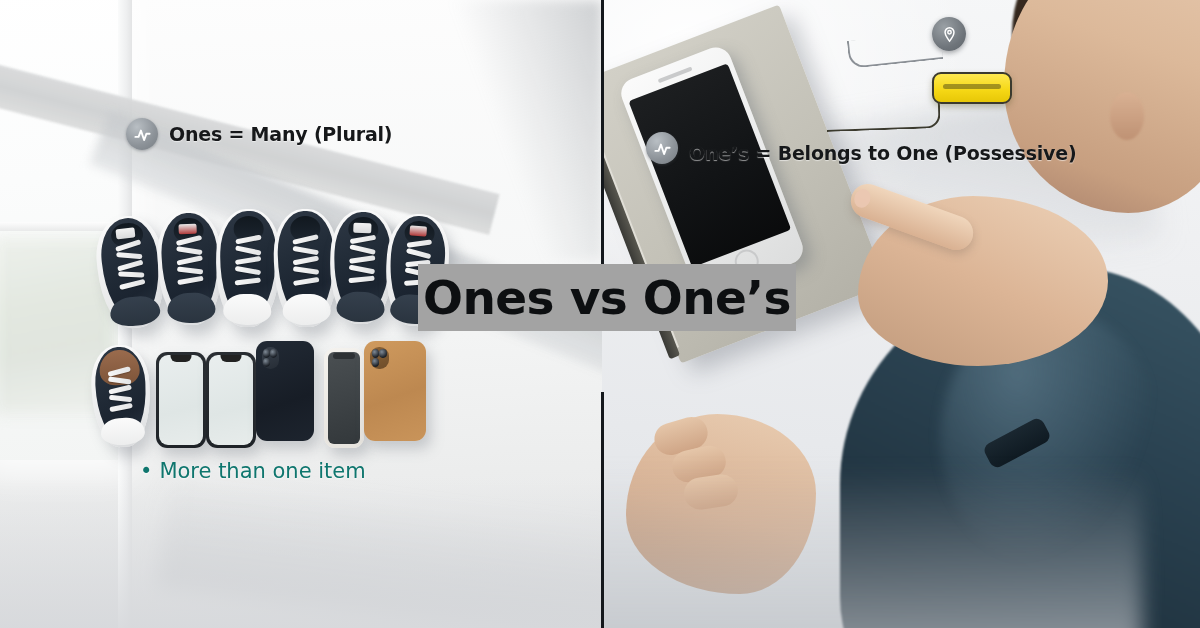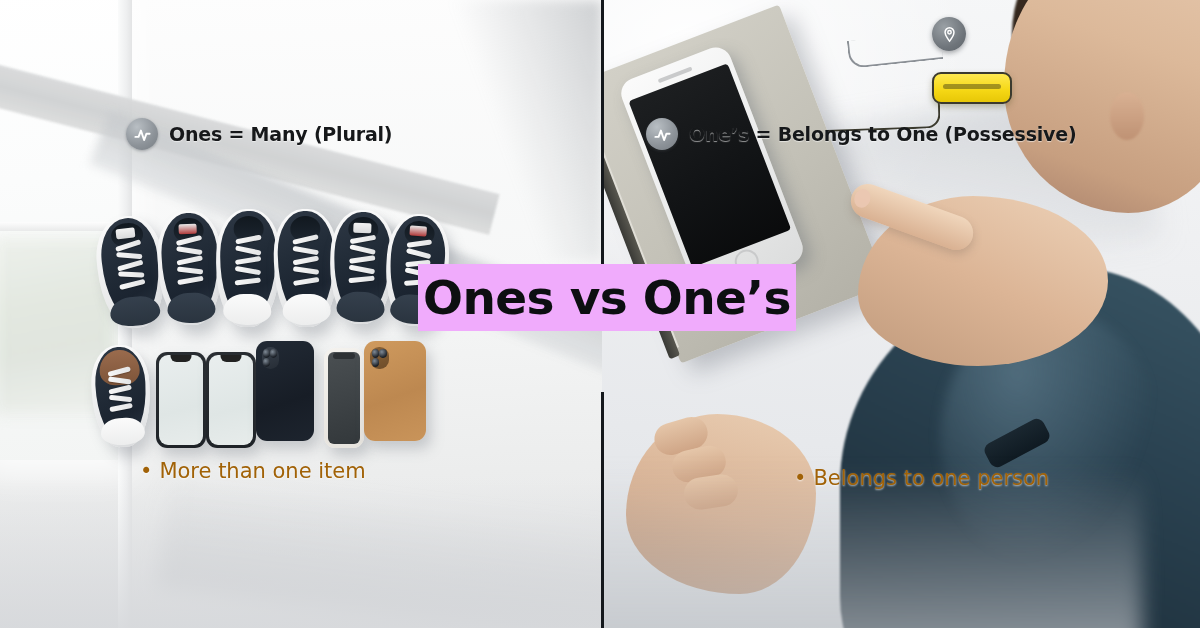--- a/index.html
+++ b/index.html
@@ -331,57 +331,57 @@
     position:absolute;left:601px;top:392px;width:3px;height:236px;
     background:#14181c;
   }
 
   
   .hdr{
     position:absolute;display:flex;align-items:center;gap:11px;
     z-index:30;
   }
   #hdr-left{left:126px;top:118px;}
-  #hdr-right{left:646px;top:118px;}
+  #hdr-right{left:646px;top:132px;align-items:flex-end;}
   .hdr-badge{
     width:32px;height:32px;flex:0 0 32px;border-radius:50%;
     background:radial-gradient(circle at 34% 28%,#b9bfc4,#8d9399 58%,#767c82);
     display:flex;align-items:center;justify-content:center;
     box-shadow:0 1px 3px rgba(70,75,80,.4);
   }
   .hdr-text{
     font-size:19px;font-weight:700;color:#16181a;
     letter-spacing:-.2px;white-space:nowrap;
     font-family:"DejaVu Sans","Liberation Sans",sans-serif;
     text-shadow:0 1px 1px rgba(255,255,255,.55);
   }
 
   
   #title-band{
     position:absolute;left:418px;top:264px;width:378px;height:67px;
-    background:#f0abfc;z-index:40;
+    background:#a3a3a3;z-index:40;
     display:flex;align-items:center;justify-content:center;
   }
   #title-text{
     font-size:47px;font-weight:700;color:#0d0f11;letter-spacing:-.6px;
     font-family:"DejaVu Sans","Liberation Sans",sans-serif;
     white-space:nowrap;line-height:1;
   }
   #subtitle{
     position:absolute;left:0;right:0;top:352px;z-index:40;
     text-align:center;
     font-size:22px;color:#2b2e31;letter-spacing:.2px;
     font-family:"DejaVu Sans","Liberation Sans",sans-serif;
     text-shadow:0 1px 2px rgba(255,255,255,.75);
   }
 
   
   .bullet{
     position:absolute;z-index:35;
-    font-size:21px;color:#a16207;white-space:nowrap;
+    font-size:21px;color:#0f766e;white-space:nowrap;
     font-family:"DejaVu Sans","Liberation Sans",sans-serif;
     text-shadow:0 1px 2px rgba(255,255,255,.7);
   }
   #bullet-left{left:140px;top:459px;}
   #bullet-right{left:794px;top:466px;}
   .bullet .dot{margin-right:7px;}
 </style>
 </head>
 <body>
 
@@ -590,17 +590,14 @@
   </div>
 
   <div id="title-band">
     <span id="title-text">Ones vs One’s</span>
   </div>
 
   <div class="bullet" id="bullet-left">
     <span class="dot">•</span><span>More than one item</span>
   </div>
 
-  <div class="bullet" id="bullet-right">
-    <span class="dot">•</span><span>Belongs to one person</span>
-  </div>
 
 </div>
 
 </body></html>

